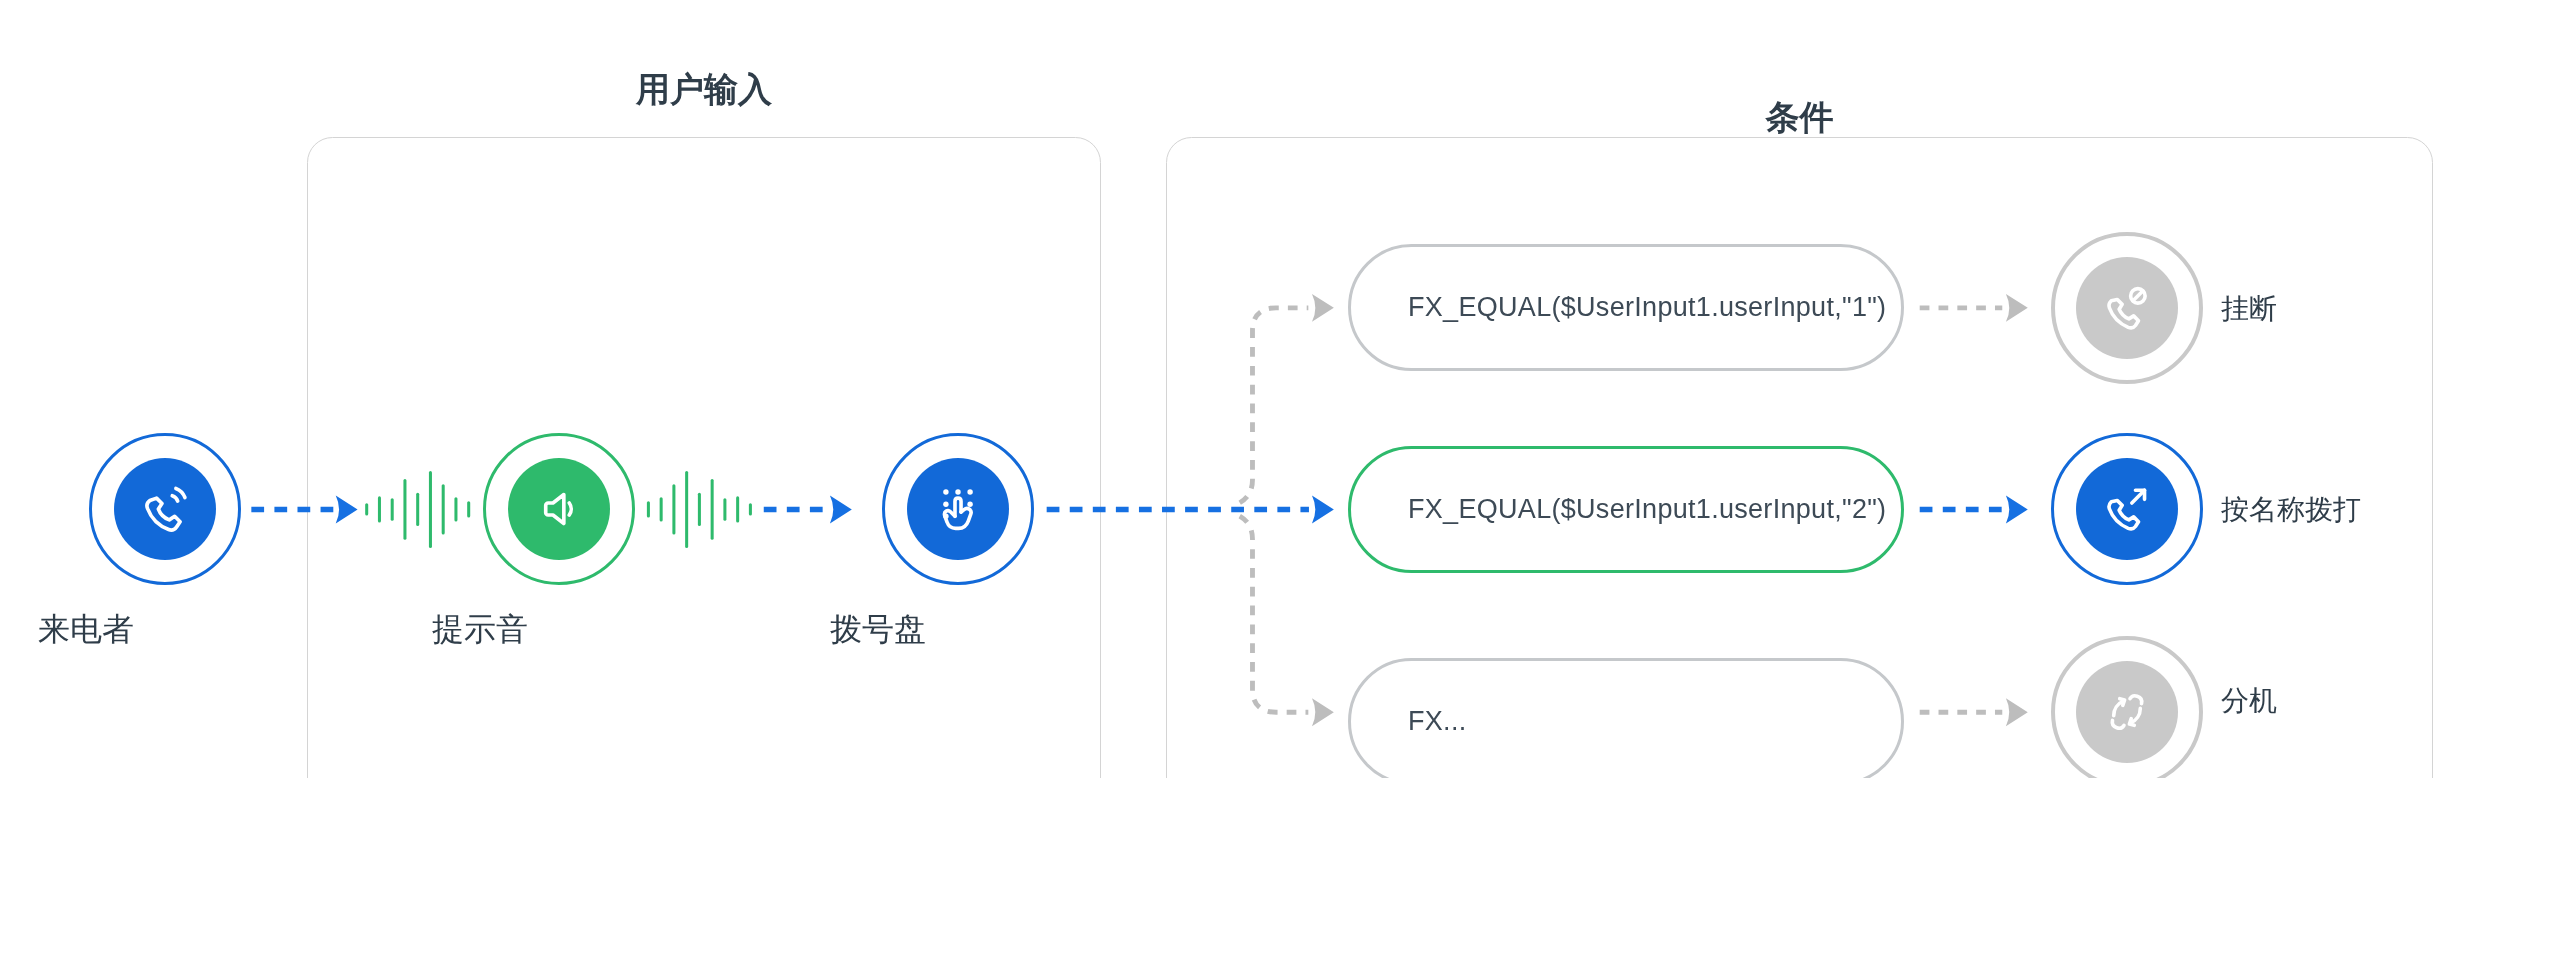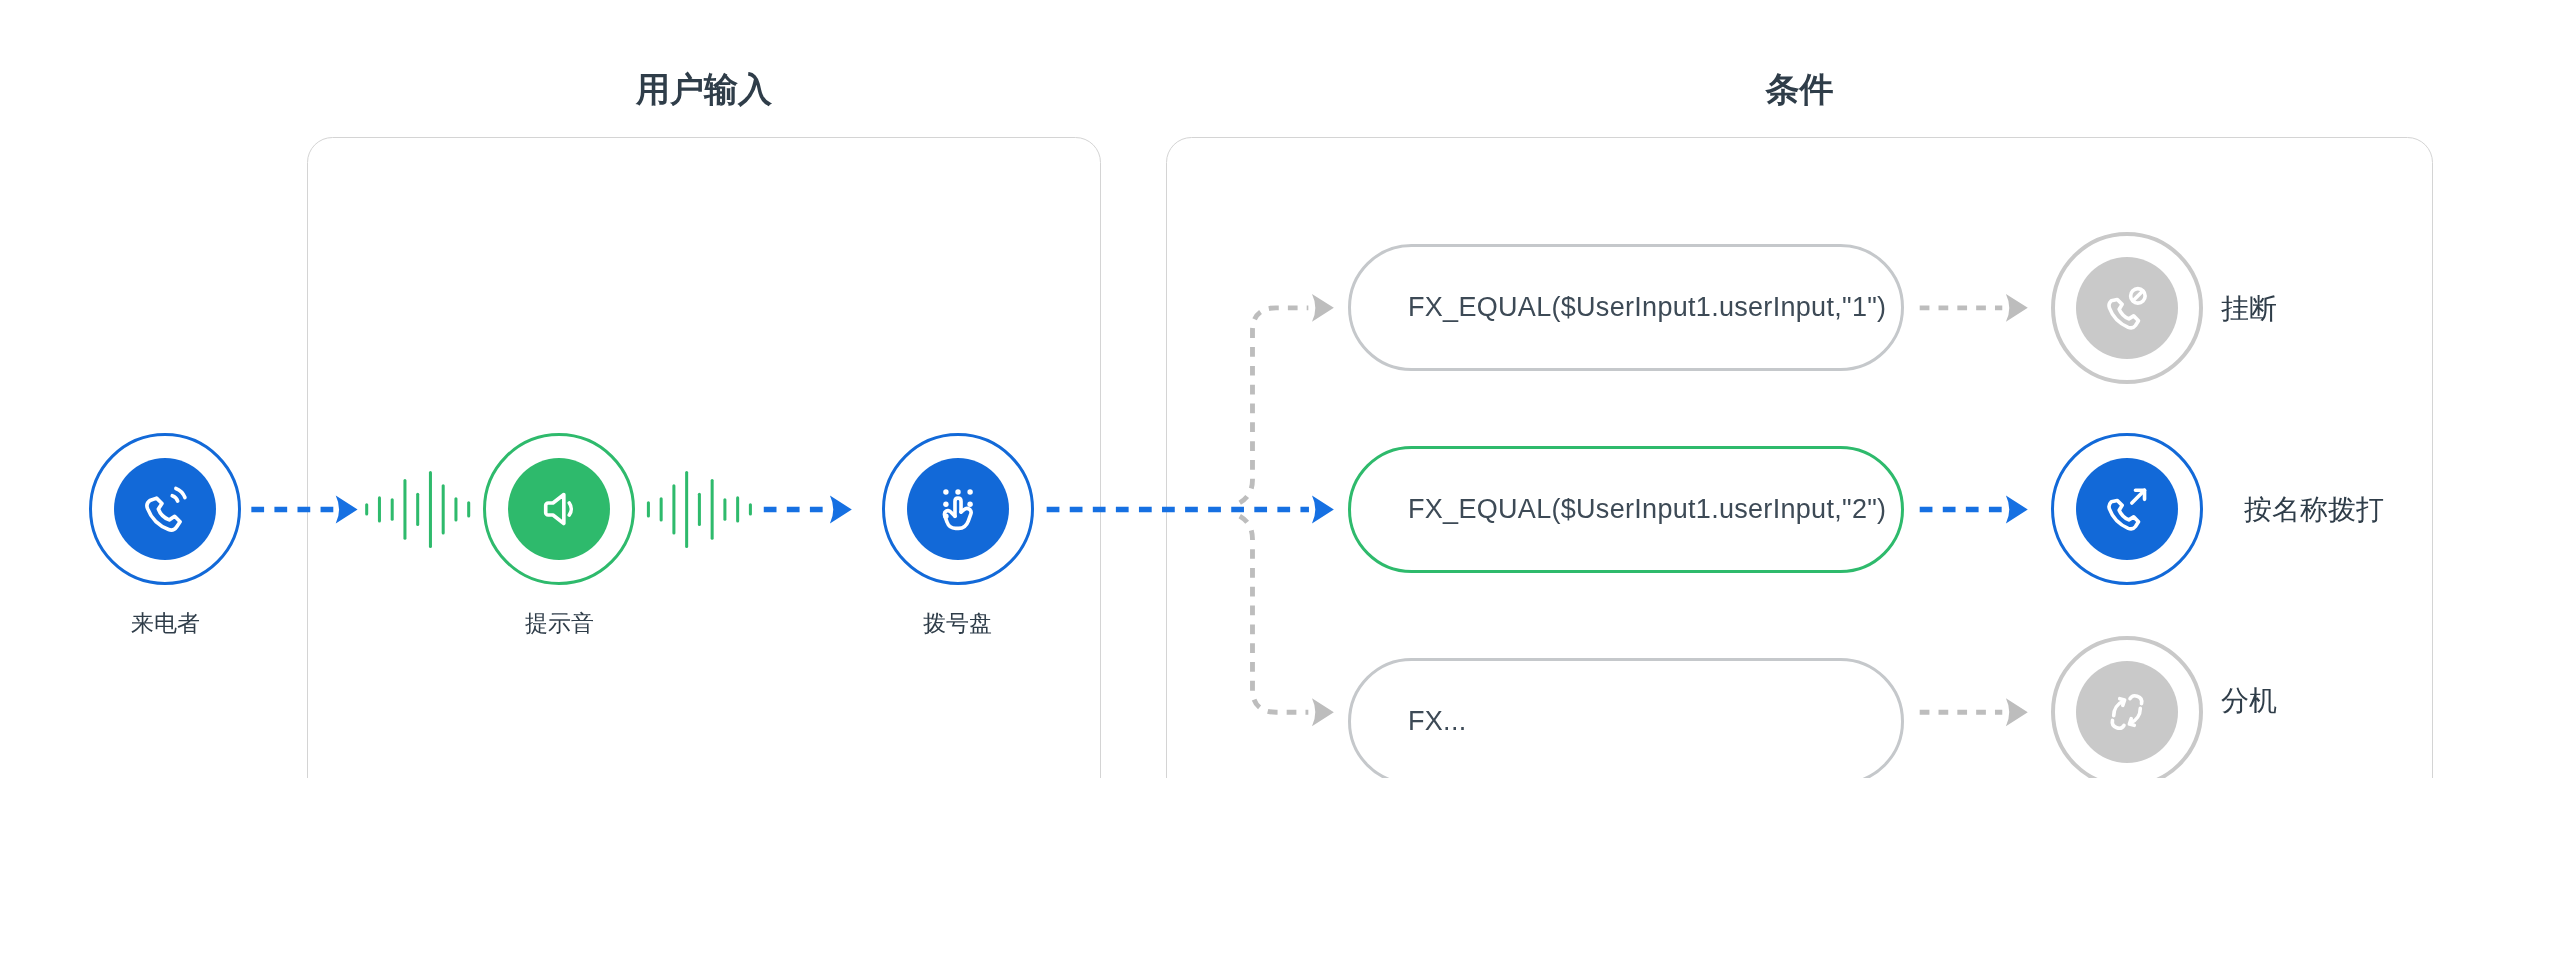--- a/index.html
+++ b/index.html
@@ -12,33 +12,33 @@
   body{font-family:"Liberation Sans","DejaVu Sans",sans-serif;}
   .canvas{position:relative;width:2576px;height:778px;background:var(--bg);overflow:hidden;}
 
   .frame{position:absolute;border:1.8px solid var(--frame-border);border-radius:25.5px;background:transparent;box-sizing:border-box;}
   #frame-user-input{left:307px;top:137px;width:794px;height:748px;}
   #frame-condition{left:1166px;top:137px;width:1267px;height:748px;}
 
   .group-title{position:absolute;top:67px;height:45px;line-height:45px;text-align:center;
     font-size:34px;font-weight:700;color:var(--text);}
   #title-user-input{left:307px;width:794px;}
-  #title-condition{left:1166px;width:1267px;}
+  #title-condition{left:1166px;width:1267px;margin-top:28px;}
 
   .node-outer{position:absolute;width:152px;height:152px;border-radius:50%;background:#fff;
     box-sizing:border-box;display:flex;align-items:center;justify-content:center;}
   .ring-blue{border:3.6px solid var(--blue);}
   .ring-green{border:3.6px solid var(--green);}
   .ring-gray{border:4.2px solid var(--gray-node);}
   .node-inner{width:102px;height:102px;border-radius:50%;display:flex;align-items:center;justify-content:center;}
   .fill-blue{background:var(--blue);}
   .fill-green{background:var(--green);}
   .fill-gray{background:var(--gray-node);}
 
-  .node-label{position:absolute;width:255px;text-align:center;font-size:23px;color:var(--text);}
+  .node-label{position:absolute;width:255px;font-size:32px;color:var(--text);}
   .side-label{position:absolute;left:2221px;height:49px;line-height:49px;font-size:28px;color:var(--text);white-space:nowrap;}
 
   .cond-box{position:absolute;left:1348px;width:556px;height:127px;border-radius:67px;
     border:3px solid var(--box-border);background:#fff;box-sizing:border-box;
     display:flex;align-items:center;padding-left:57px;font-size:27px;color:var(--expr-text);
     letter-spacing:0.3px;white-space:nowrap;}
   .cond-box.active{border:3.6px solid var(--green);}
 
   svg.overlay{position:absolute;left:0;top:0;pointer-events:none;}
   .dash-blue{stroke:var(--blue-dash);stroke-width:9;stroke-dasharray:21 17;fill:none;}
@@ -181,21 +181,21 @@
 
   <div class="node-outer ring-blue" style="left:2051px;top:433px;">
     <div class="node-inner fill-blue">
       <svg class="icon" viewBox="0 0 96 96" width="58" height="58">
         <path d="M32 34 l8 8 -5 8 c3 7 9 13 16 16 l8 -5 8 8 -5 8 c-3 4 -7 5 -12 3 C36 74 24 62 19 48 c-2 -5 0 -9 3 -12 z"></path>
         <path d="M56 38 L77 17"></path>
         <path d="M62 17 H77 V32"></path>
       </svg>
     </div>
   </div>
-  <div class="side-label" style="top:485px;margin-left:23px;">按名称拨打</div>
+  <div class="side-label" style="top:485px;">按名称拨打</div>
 
   <div class="node-outer ring-gray" style="left:2051px;top:636px;">
     <div class="node-inner fill-gray">
       <svg class="icon" viewBox="0 0 96 96" width="58" height="58">
         <path d="M26 54 a26 26 0 0 1 16 -24"></path>
         <path d="M36 26 l8 2 -3 9"></path>
         <path d="M70 42 a26 26 0 0 1 -16 24"></path>
         <path d="M60 70 l-8 -2 3 -9"></path>
         <path d="M24 62 q-2 9 7 12 q8 3 12 -4"></path>
         <path d="M72 34 q2 -9 -7 -12 q-8 -3 -12 4"></path>

